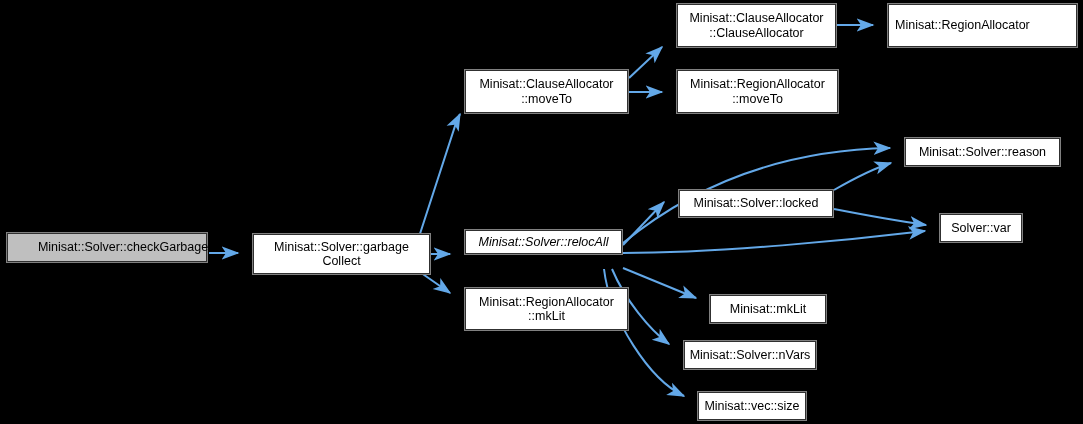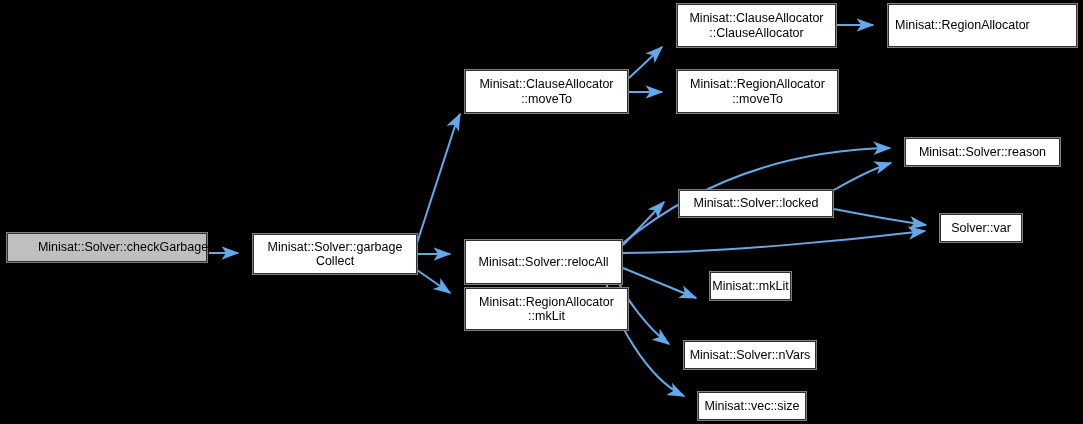--- a/index.html
+++ b/index.html
@@ -76,28 +76,28 @@
         <path d="M 623,268 L 696,298" stroke="#63a8e8" stroke-width="2" fill="none" marker-end="url(#arrowhead)"></path>
         <path d="M 612,269 C 625,300 650,330 669,344" stroke="#63a8e8" stroke-width="2" fill="none" marker-end="url(#arrowhead)"></path>
         <path d="M 604,269 C 610,320 650,380 684,396" stroke="#63a8e8" stroke-width="2" fill="none" marker-end="url(#arrowhead)"></path>
         <path d="M 834,190 C 855,178 875,168 891,163" stroke="#63a8e8" stroke-width="2" fill="none" marker-end="url(#arrowhead)"></path>
         <path d="M 834,209 C 870,216 905,222 926,225" stroke="#63a8e8" stroke-width="2" fill="none" marker-end="url(#arrowhead)"></path>
       </g>
   </svg>
 
   <div id="nodes-group">
       <div class="node current" style="left: 7px; top: 233px; width: 200px; height: 29px; padding-left: 32px;"><span class="node-line">Minisat::Solver::checkGarbage</span></div>
-      <div class="node" style="left: 253px; top: 234px; width: 164px; height: 40px;"><span class="node-line">Minisat::Solver::garbage</span><span class="node-line">Collect</span></div>
+      <div class="node" style="left: 253px; top: 234px; width: 177px; height: 40px;"><span class="node-line">Minisat::Solver::garbage</span><span class="node-line">Collect</span></div>
       <div class="node" style="left: 465px; top: 70px; width: 163px; height: 43px;"><span class="node-line">Minisat::ClauseAllocator</span><span class="node-line">::moveTo</span></div>
       <div class="node" style="left: 677px; top: 4px; width: 159px; height: 43px;"><span class="node-line">Minisat::ClauseAllocator</span><span class="node-line">::ClauseAllocator</span></div>
       <div class="node leftalign" style="left: 888px; top: 4px; width: 189px; height: 43px;"><span class="node-line">Minisat::RegionAllocator</span></div>
       <div class="node" style="left: 677px; top: 70px; width: 161px; height: 43px;"><span class="node-line">Minisat::RegionAllocator</span><span class="node-line">::moveTo</span></div>
-      <div class="node" style="left: 465px; top: 240px; width: 157px; height: 44px;"><span class="node-line">Minisat::Solver::relocAll</span></div>
+      <div class="node" style="left: 465px; top: 230px; width: 157px; height: 24px; font-style: italic;"><span class="node-line">Minisat::Solver::relocAll</span></div>
       <div class="node" style="left: 465px; top: 288px; width: 163px; height: 42px;"><span class="node-line">Minisat::RegionAllocator</span><span class="node-line">::mkLit</span></div>
       <div class="node" style="left: 905px; top: 138px; width: 155px; height: 28px;"><span class="node-line">Minisat::Solver::reason</span></div>
       <div class="node" style="left: 679px; top: 190px; width: 154px; height: 27px; justify-content: center;"><span class="node-line">Minisat::Solver::locked</span></div>
       <div class="node" style="left: 940px; top: 214px; width: 82px; height: 28px;"><span class="node-line">Solver::var</span></div>
-      <div class="node" style="left: 710px; top: 272px; width: 81px; height: 28px;"><span class="node-line">Minisat::mkLit</span></div>
+      <div class="node" style="left: 710px; top: 295px; width: 116px; height: 28px;"><span class="node-line">Minisat::mkLit</span></div>
       <div class="node" style="left: 684px; top: 341px; width: 132px; height: 28px;"><span class="node-line">Minisat::Solver::nVars</span></div>
       <div class="node" style="left: 698px; top: 392px; width: 108px; height: 28px;"><span class="node-line">Minisat::vec::size</span></div>
     </div>
 
 </div>
 
 </body></html>

